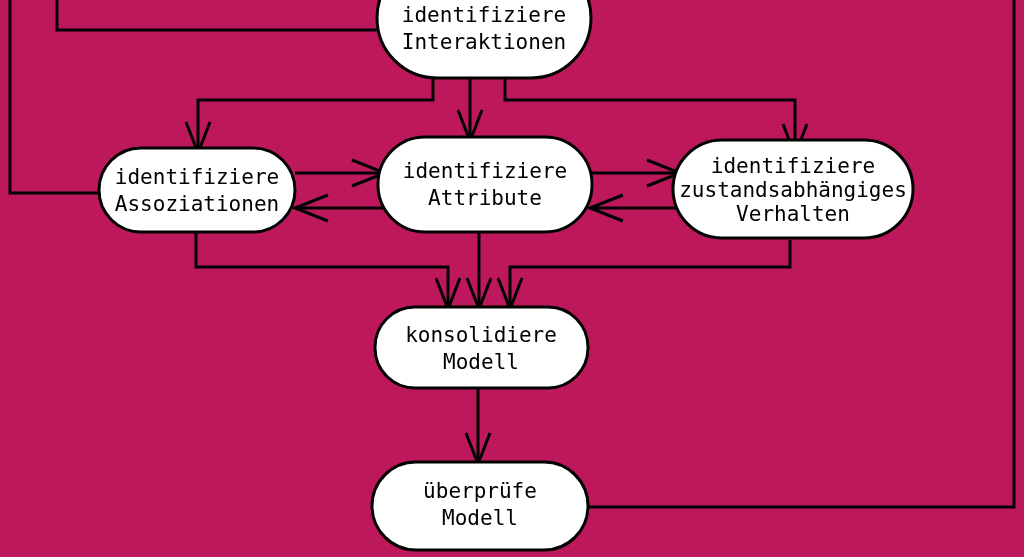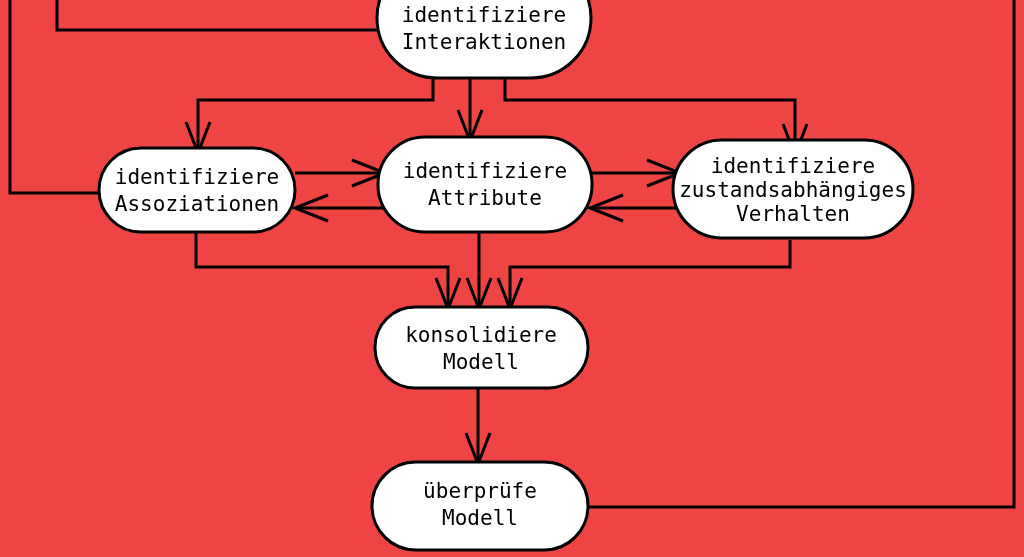--- a/index.html
+++ b/index.html
@@ -4,21 +4,21 @@
 <style>
   html, body {
     margin: 0;
     padding: 0;
     background: #ffffff;
   }
   #diagram-root {
     position: relative;
     width: 1024px;
     height: 557px;
-    background: #ef4444;
+    background: #be185d;
     overflow: hidden;
     font-family: "DejaVu Sans Mono", "Liberation Mono", monospace;
   }
   svg#flow {
     display: block;
     width: 1024px;
     height: 557px;
   }
   .node-shape {
     fill: #ffffff;

